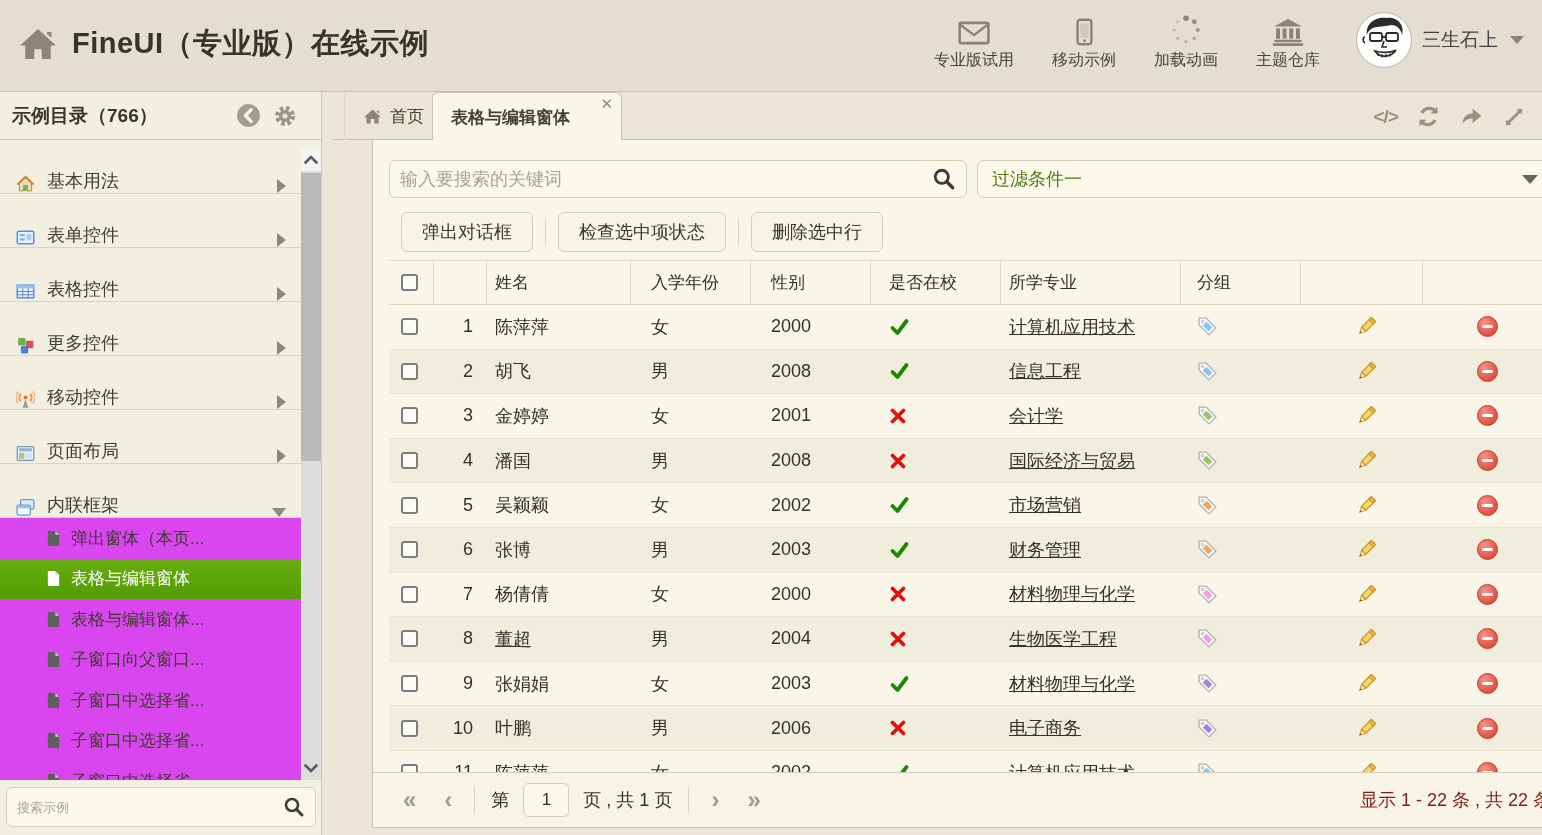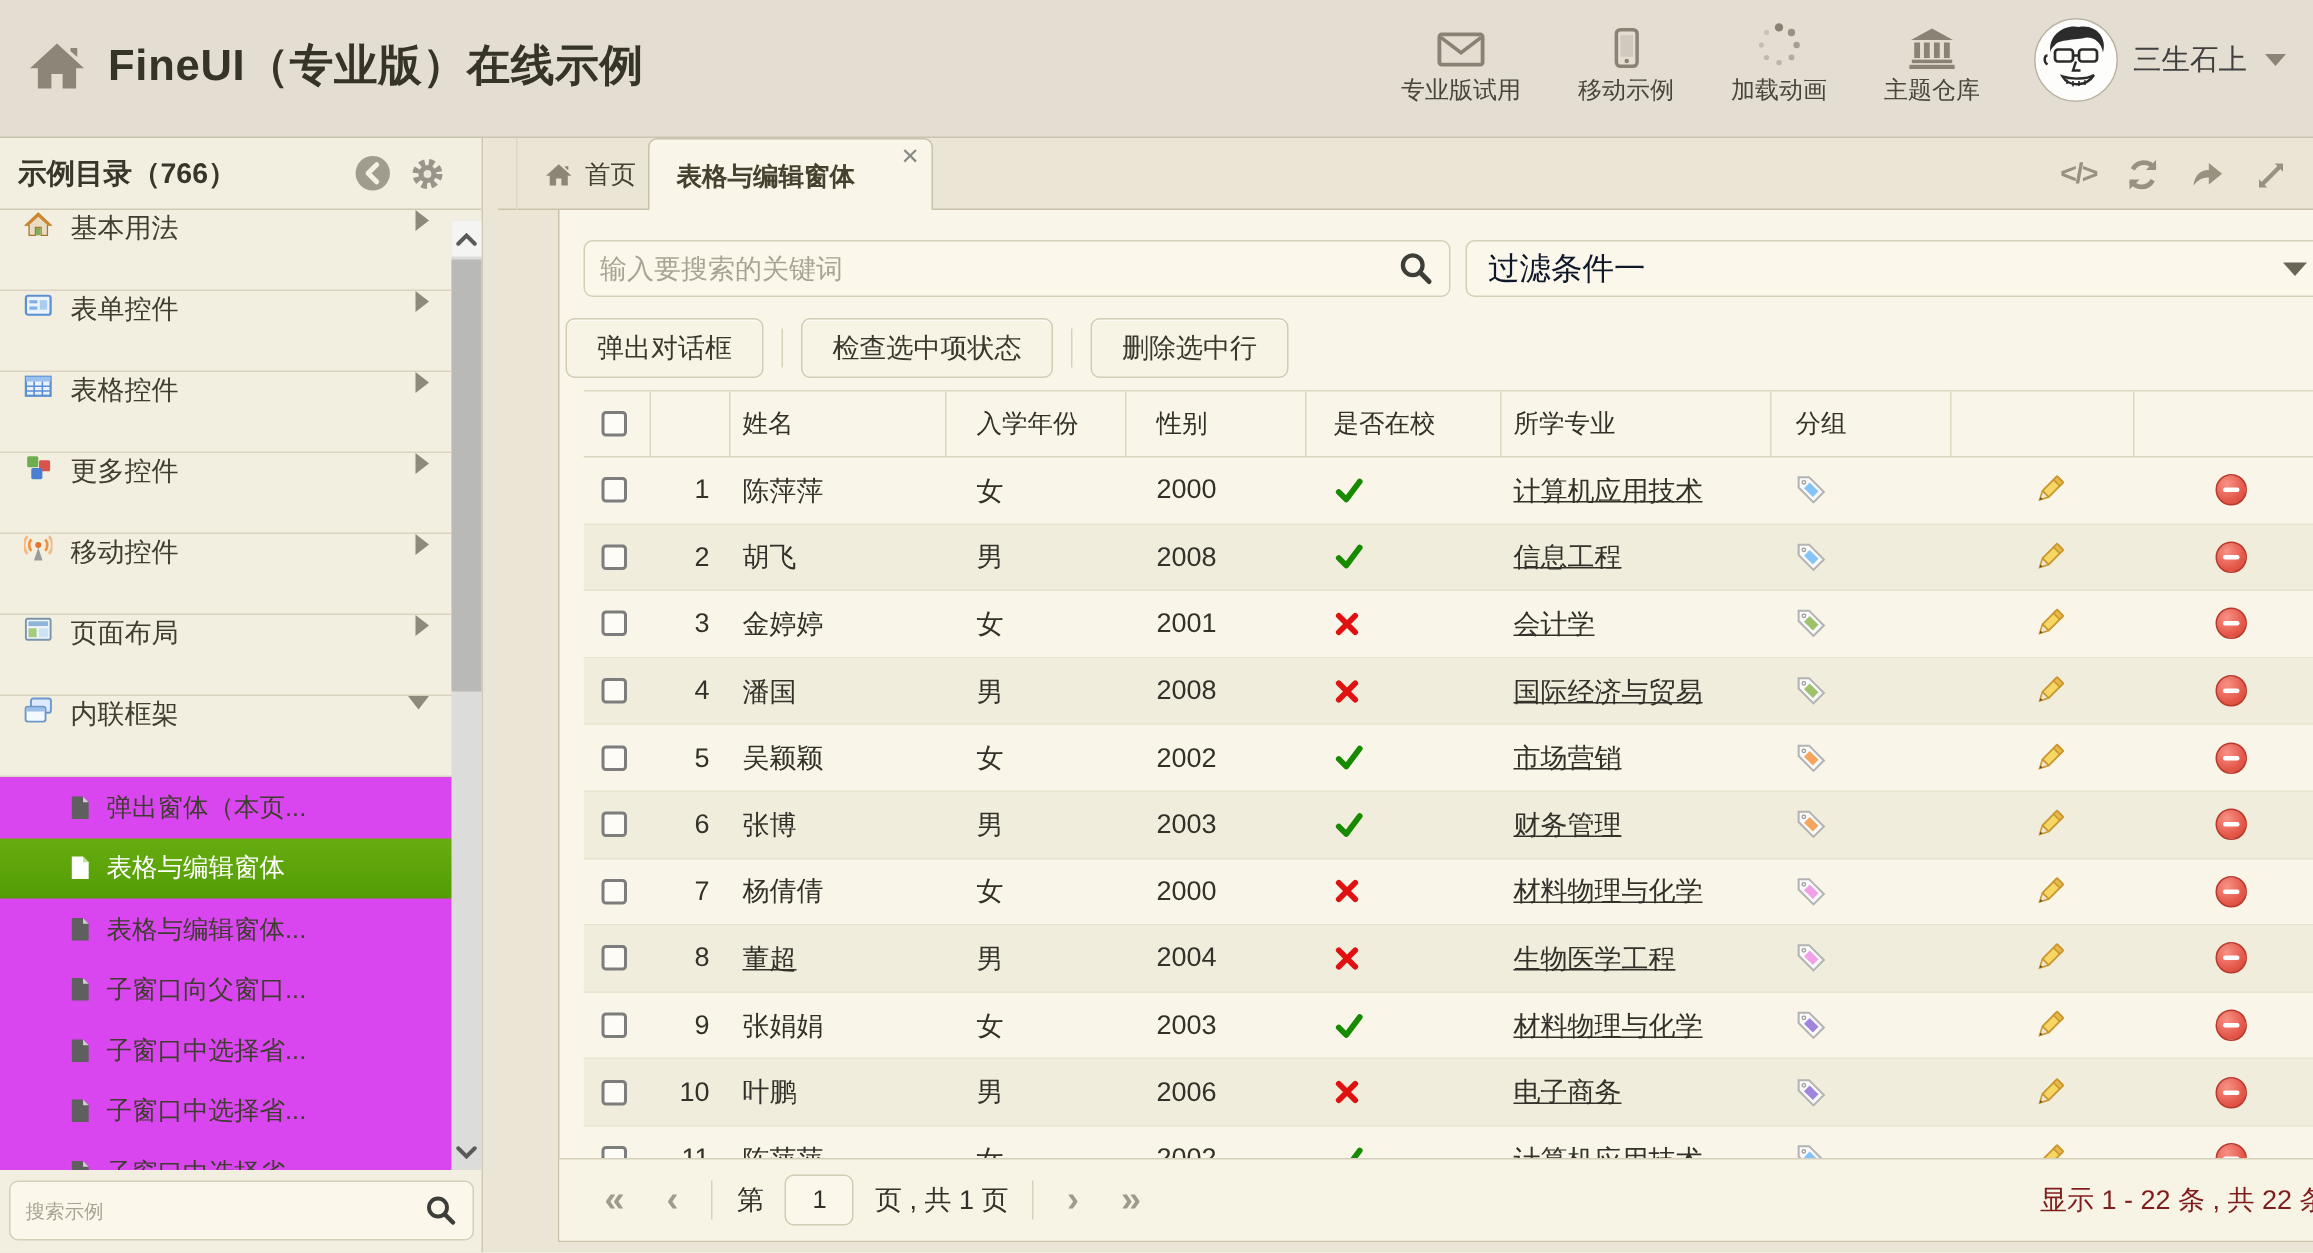--- a/index.html
+++ b/index.html
@@ -19,21 +19,21 @@
   .avatar { width:56px; height:56px; border-radius:50%; background:#fdfdfb; border:1px solid #b9b4a4; overflow:hidden; }
   .username { font-size:19px; color:#404040; }
   .caret { width:0; height:0; border-left:7px solid transparent; border-right:7px solid transparent; border-top:8px solid #8a8476; margin-left:2px; }
 
   
   .sidebar { position:absolute; left:0; top:92px; width:322px; height:743px; background:#f2efe0; border-right:1px solid #cfc9b6; }
   .sb-head { position:relative; height:48px; border-bottom:1px solid #cfc9b6; display:flex; align-items:center; padding:0 12px; }
   .sb-title { font-size:19px; font-weight:bold; color:#38362a; }
   .sb-head .tools { position:absolute; right:24px; top:11px; display:flex; gap:12px; align-items:center; }
   .menu { position:absolute; top:48px; left:0; width:302px; }
-  .m-item { height:54px; display:flex; align-items:flex-start; gap:12px; padding:0 16px; border-bottom:1px solid #d9d3bf; cursor:pointer;font-family:Liberation Serif, serif; }
+  .m-item { height:54px; display:flex; align-items:flex-end; gap:12px; padding:0 16px; border-bottom:1px solid #d9d3bf; cursor:pointer;font-family:Liberation Serif, serif; }
   .m-item .lbl { font-size:18px; color:#403e31; flex:1; }
   .tri-r { width:0; height:0; border-top:7px solid transparent; border-bottom:7px solid transparent; border-left:9px solid #8f897b; }
   .tri-d { width:0; height:0; border-left:7px solid transparent; border-right:7px solid transparent; border-top:9px solid #8f897b; }
   .subitems { position:absolute; top:426px; left:0; width:302px; height:262px; overflow:hidden; background:#d946ef; }
   .s-item { height:40.5px; display:flex; align-items:center; gap:10px; padding:0 10px 0 46px; font-size:17px; color:#3f3d30; cursor:pointer; }
   .s-item.sel { background:linear-gradient(#67ad10,#539c04); color:#fff; width:322px; }
   .sb-search { position:absolute; left:6px; bottom:8px; width:310px; height:40px; background:#fbf8eb; border:1px solid #d5cfb7; border-radius:6px; display:flex; align-items:center; padding:0 10px; }
   .sb-search input { flex:1; border:none; outline:none; background:transparent; font-size:13px; color:#3c3a2e; font-family:inherit; }
   .sb-search input::placeholder { color:#a9a393; }
   
@@ -50,24 +50,24 @@
   .tab .close { position:absolute; right:8px; top:2px; font-size:15px; font-weight:bold; color:#8a8a85; cursor:pointer; }
   .strip-icons { position:absolute; right:16px; top:12px; display:flex; gap:18px; align-items:center; }
   .code-ic { font-size:19px; font-weight:bold; color:#97917f; letter-spacing:-1px; }
 
   
   .panel { position:absolute; left:332px; top:140px; width:1196px; height:688px; background:#f9f6e9; border:1px solid #c9c3ab; border-top:none;margin-left:40px; }
   .search-row-input { position:absolute; left:16px; top:20px; width:578px; height:38px; background:#fbf8eb; border:1px solid #d5cfb7; border-radius:6px; display:flex; align-items:center; padding:0 10px; }
   .search-row-input input { flex:1; border:none; outline:none; background:transparent; font-size:18px; color:#3c3a2e; font-family:inherit; }
   .search-row-input input::placeholder { color:#a9a393; }
   .filter-dd { position:absolute; left:604px; top:20px; width:576px; height:38px; background:#fbf8eb; border:1px solid #d5cfb7; border-radius:6px; display:flex; align-items:center; padding:0 14px; cursor:pointer; }
-  .filter-dd .val { flex:1; font-size:21px; color:#0f172a; }
+  .filter-dd .val { flex:1; font-size:18px; color:#4d7c0f; }
   .dd-caret { width:0; height:0; border-left:8px solid transparent; border-right:8px solid transparent; border-top:9px solid #6b6557; }
 
-  .toolbar { position:absolute; left:4px; top:72px; height:40px; display:flex; align-items:center; }
+  .toolbar { position:absolute; left:28px; top:72px; height:40px; display:flex; align-items:center; }
   .tb-btn { height:40px; padding:0 20px; background:#f7f4e6; border:1px solid #d2ccb4; border-radius:6px; font-size:18px; color:#3a382c; display:flex; align-items:center; cursor:pointer; box-shadow:0 1px 0 rgba(255,255,255,.6) inset; }
   .tb-sep { width:1px; height:26px; background:#d8d2bc; margin:0 12px; }
 
   
   .grid { position:absolute; left:16px; top:120px; width:1176px; height:513px; overflow:hidden; }
   .g-head { display:flex; height:45px; border-top:1px solid #ddd8c2; border-bottom:1px solid #d8d3bc; background:#f9f6e9; }
   .g-hc { display:flex; align-items:center; padding-left:8px; font-size:17px; color:#33312a; border-right:1px solid #ddd8c2; }
   .g-hc:last-child { border-right:none; }
   .grid-rows { position:relative; }
   .grid-row { display:flex; height:44.6px; border-bottom:1px solid #e8e4cf; align-items:center; }

